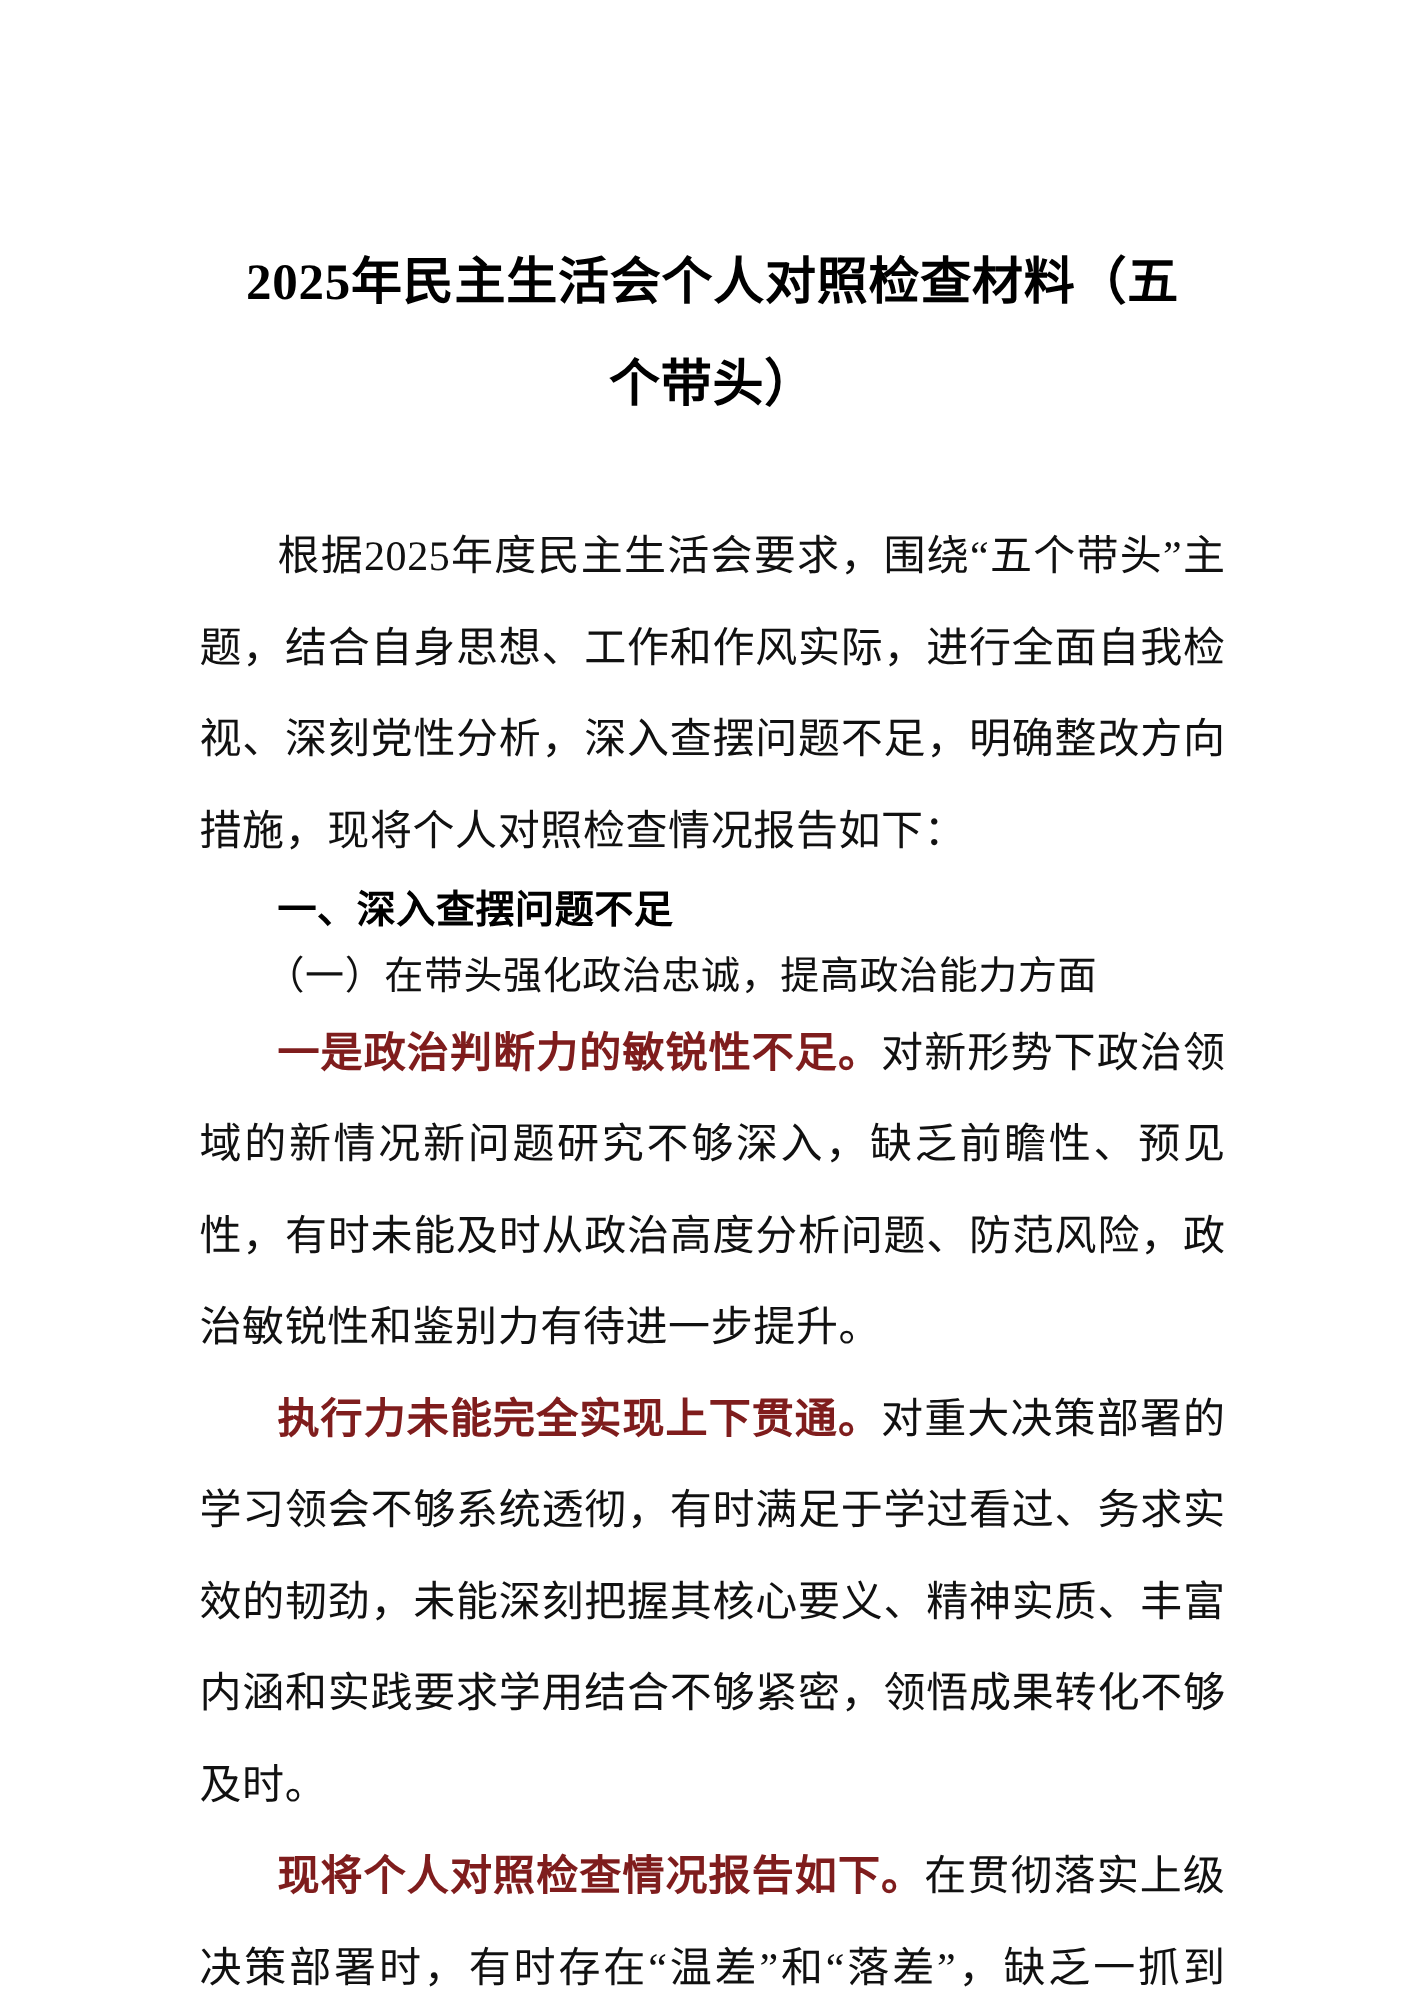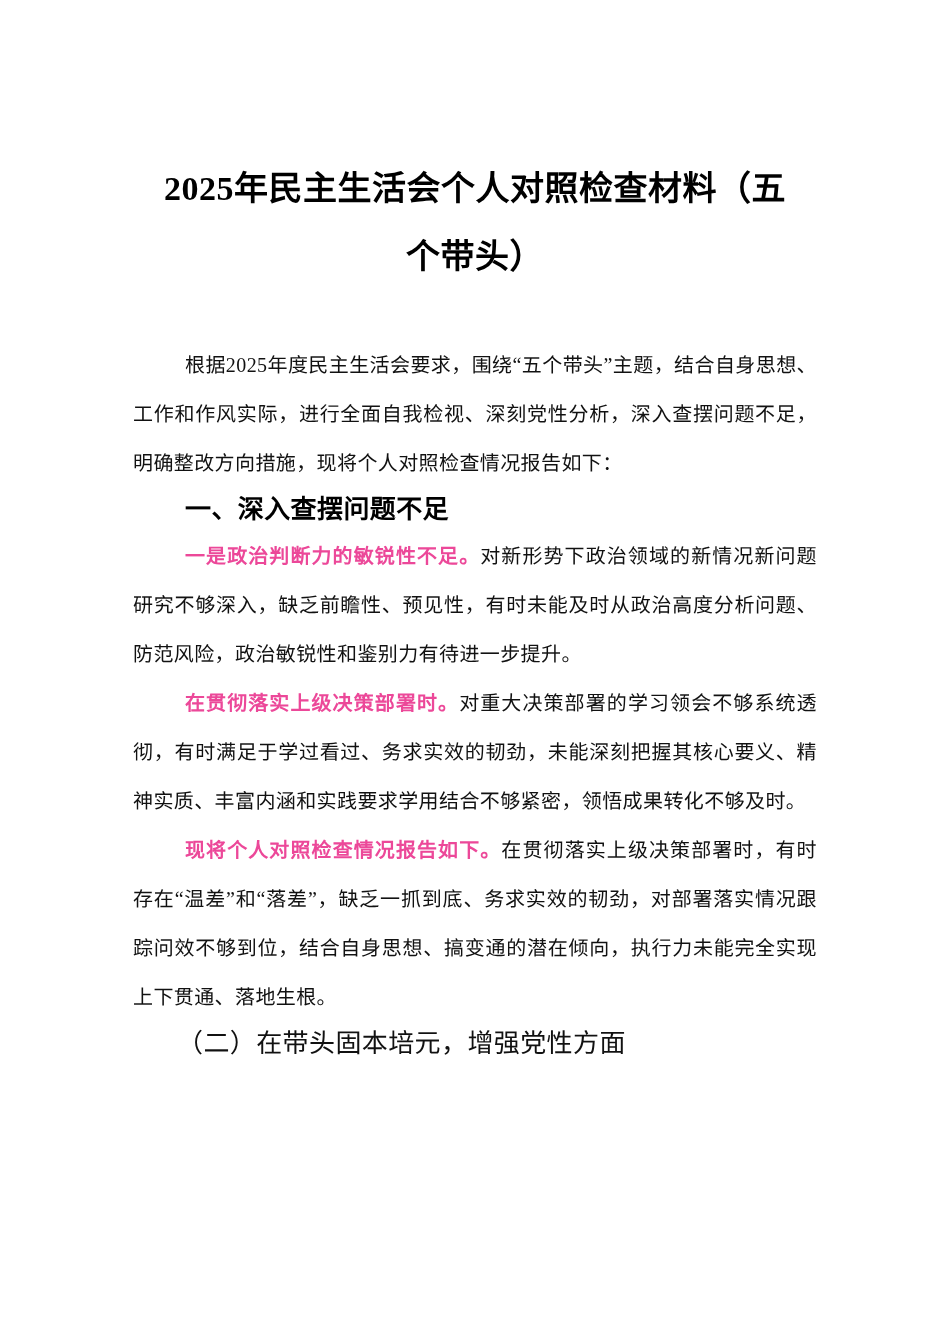--- a/index.html
+++ b/index.html
@@ -35,22 +35,22 @@
     color: #000000;
     text-align: center;
     margin: 0;
     padding-top: 155px;
     letter-spacing: 0.5px;
   }
 
   
   .para {
     font-family: "Liberation Serif", "DejaVu Serif", serif;
-    font-size: 20px;
-    line-height: 49px;
+    font-size: 28px;
+    line-height: 61px;
     color: #111111;
     text-align: justify;
     text-justify: inter-ideograph;
     margin: 0;
     text-indent: 52px;
     letter-spacing: 0.4px;
   }
 
   .para.first-body {
     margin-top: 50px;
@@ -75,41 +75,42 @@
     line-height: 43.5px;
     color: #111111;
     margin: 0;
     text-indent: 44px;
     letter-spacing: 0.4px;
   }
 
   
   .lead {
     font-weight: bold;
-    color: #ec4899;
+    color: #7f1d1d;
   }
 </style>
 </head>
 <body>
 
 <div class="page">
   <div class="content">
 
     <h1 class="doc-title">
       <span>2025年民主生活会个人对照检查材料（五</span><br>
       <span>个带头）</span>
     </h1>
 
     <p class="para first-body">根据2025年度民主生活会要求，围绕“五个带头”主题，结合自身思想、工作和作风实际，进行全面自我检视、深刻党性分析，深入查摆问题不足，明确整改方向措施，现将个人对照检查情况报告如下：</p>
 
     <p class="h1-line">一、深入查摆问题不足</p>
 
+    <p class="h2-line">（一）在带头强化政治忠诚，提高政治能力方面</p>
 
     <p class="para"><span class="lead">一是政治判断力的敏锐性不足。</span><span>对新形势下政治领域的新情况新问题研究不够深入，缺乏前瞻性、预见性，有时未能及时从政治高度分析问题、防范风险，政治敏锐性和鉴别力有待进一步提升。</span></p>
 
-    <p class="para"><span class="lead">在贯彻落实上级决策部署时。</span><span>对重大决策部署的学习领会不够系统透彻，有时满足于学过看过、务求实效的韧劲，未能深刻把握其核心要义、精神实质、丰富内涵和实践要求学用结合不够紧密，领悟成果转化不够及时。</span></p>
+    <p class="para"><span class="lead">执行力未能完全实现上下贯通。</span><span>对重大决策部署的学习领会不够系统透彻，有时满足于学过看过、务求实效的韧劲，未能深刻把握其核心要义、精神实质、丰富内涵和实践要求学用结合不够紧密，领悟成果转化不够及时。</span></p>
 
     <p class="para"><span class="lead">现将个人对照检查情况报告如下。</span><span>在贯彻落实上级决策部署时，有时存在“温差”和“落差”，缺乏一抓到底、务求实效的韧劲，对部署落实情况跟踪问效不够到位，结合自身思想、搞变通的潜在倾向，执行力未能完全实现上下贯通、落地生根。</span></p>
 
     <p class="h2-line">（二）在带头固本培元，增强党性方面</p>
 
   </div>
 </div>
 
 </body></html>

